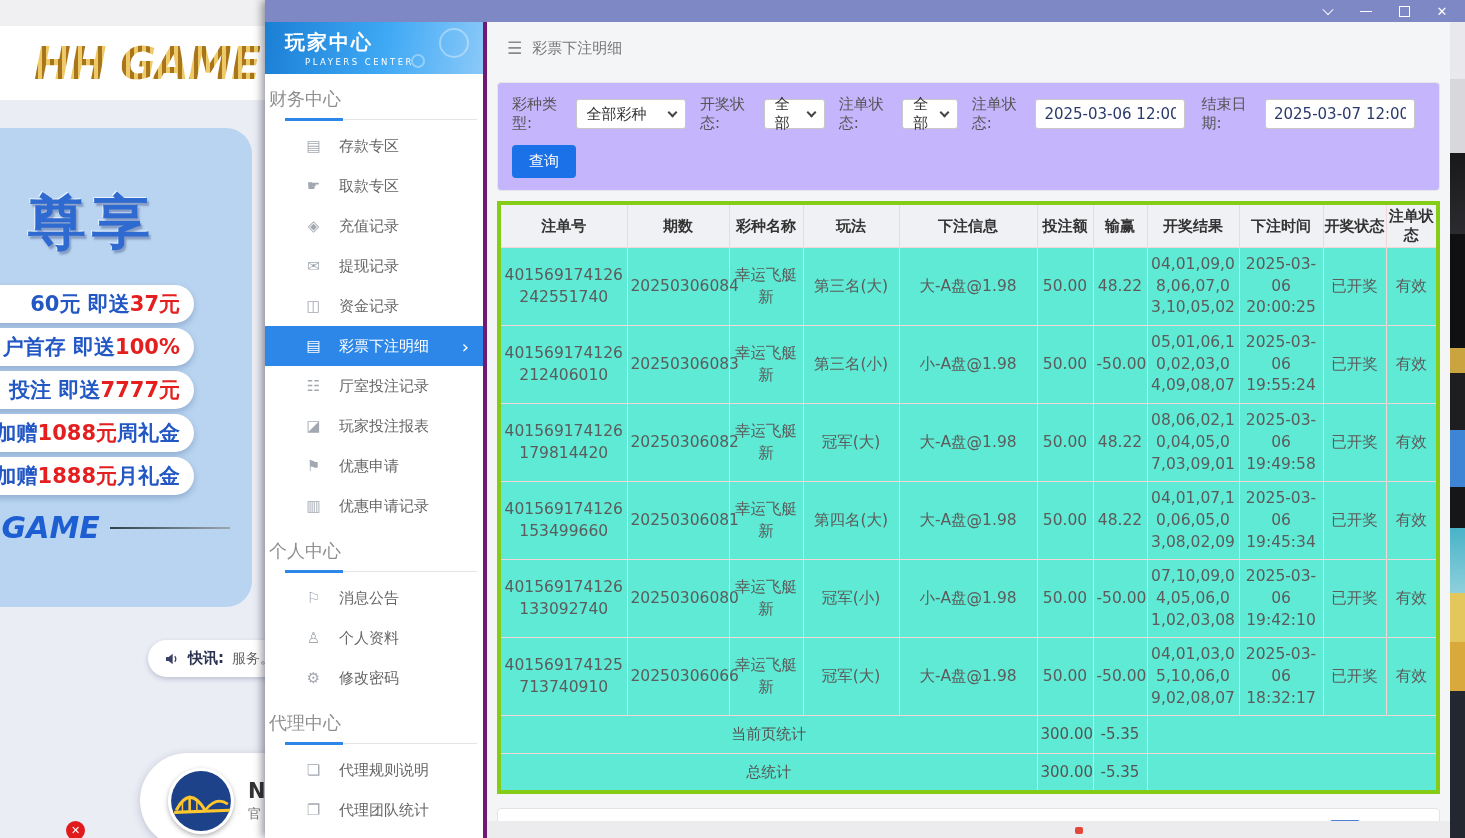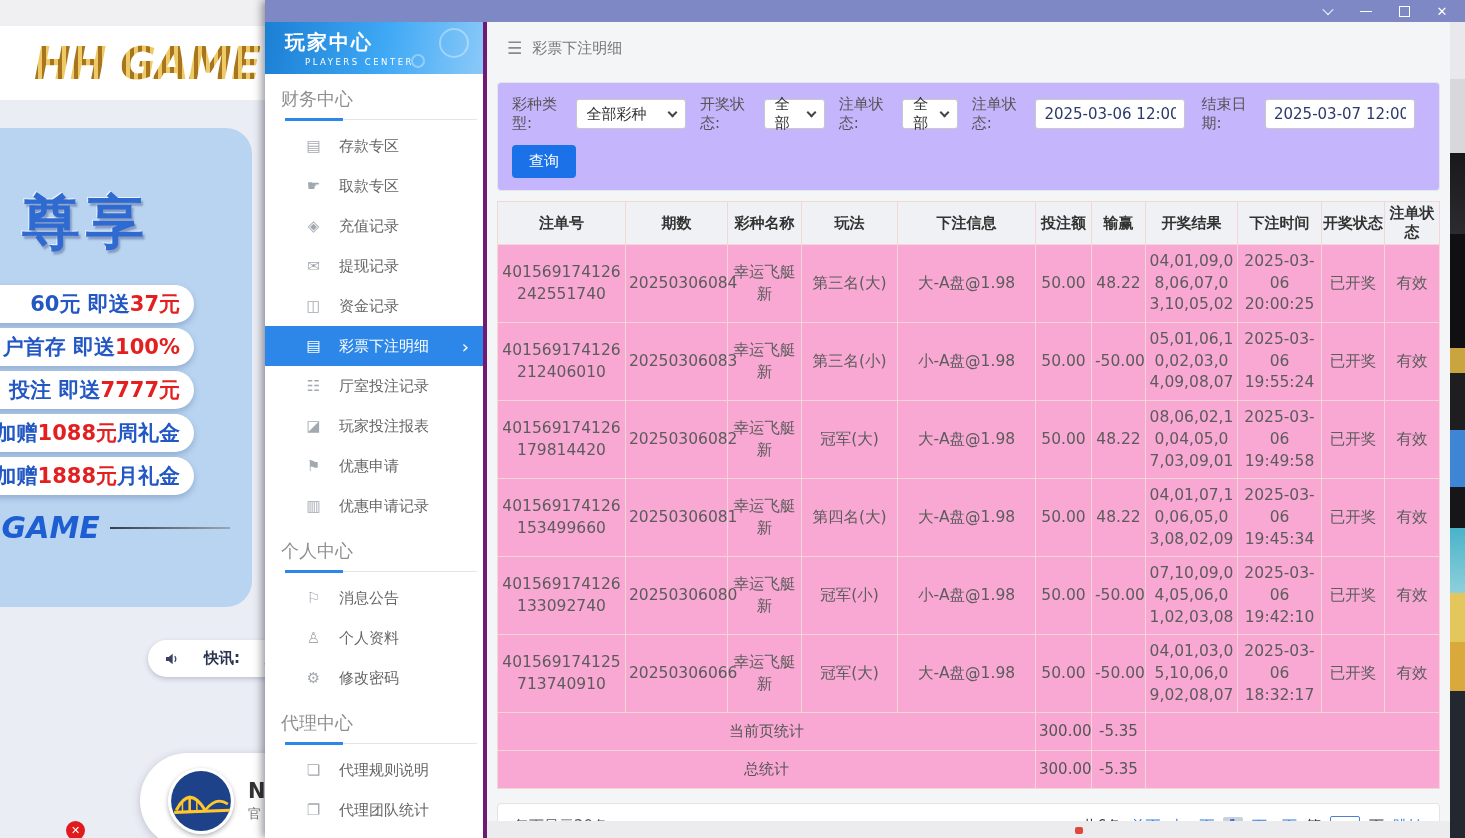--- a/index.html
+++ b/index.html
@@ -7,32 +7,32 @@
   body { font-family:"DejaVu Sans","Liberation Sans",sans-serif; }
   .screen { position:relative; width:1465px; height:838px; overflow:hidden; background:#ebedf5; }
 
   
   .bg-topstrip { position:absolute; left:0; top:0; width:100%; height:26px; background:#f0f0f2; }
   .bg-header { position:absolute; left:0; top:26px; width:100%; height:74px; background:#ffffff; display:flex; align-items:center; padding-left:34px; }
   .bg-logo { font-style:italic; font-weight:800; font-size:44px; letter-spacing:-1px;
              background:repeating-linear-gradient(90deg,#a8741c 0 4px,#edca66 4px 8px);
              -webkit-background-clip:text; background-clip:text; color:transparent; white-space:nowrap; }
   .promo-panel { position:absolute; left:-64px; top:128px; width:316px; height:479px; background:#b9d4f0; border-radius:26px; }
-  .promo-title { position:absolute; left:86px; top:56px; font-size:58px; font-weight:800; color:#2e6ad0;
+  .promo-title { position:absolute; left:92px; top:56px; font-size:58px; font-weight:800; color:#2e6ad0;
                  text-shadow:2px 3px 2px rgba(90,110,160,.55), -1px -1px 0 #eaf3ff; letter-spacing:6px; white-space:nowrap; }
   .pill { position:absolute; left:-18px; width:276px; height:38px; background:#fff; border-radius:22px;
           box-shadow:0 3px 6px rgba(70,100,150,.35); display:flex; align-items:center; justify-content:flex-end;
           padding-right:14px; font-weight:800; font-size:21px; white-space:nowrap; overflow:hidden; }
   .pill .pre,.pill .post { color:#2257c4; }
   .pill .hot { color:#e31f1f; }
   .promo-logo { position:absolute; left:30px; top:382px; display:flex; align-items:center; gap:10px;
                 color:#1d5fd2; font-style:italic; font-weight:800; font-size:30px; white-space:nowrap; }
   .promo-logo .dash { display:inline-block; width:120px; height:2px; background:linear-gradient(90deg,#30404f,#9aa6b0); }
   .marquee { position:absolute; left:148px; top:640px; width:210px; height:37px; background:#fff; border-radius:19px;
-             box-shadow:0 2px 5px rgba(80,90,120,.3); display:flex; align-items:center; gap:24px; padding-left:16px;
+             box-shadow:0 2px 5px rgba(80,90,120,.3); display:flex; align-items:center; gap:8px; padding-left:16px;
              font-size:14px; color:#666; white-space:nowrap; overflow:hidden;text-align:right; }
   .marquee b { color:#2b3350; font-size:15px; }
   .bottom-card { position:absolute; left:140px; top:753px; width:230px; height:95px; background:#fff; border-radius:48px;
                  box-shadow:0 2px 8px rgba(80,90,120,.3); display:flex; align-items:center; padding-left:28px; gap:14px; }
   .team-logo { width:66px; height:66px; border-radius:50%; box-shadow:0 2px 5px rgba(0,0,0,.3); flex:0 0 auto; }
   .bottom-card .txt b { font-size:21px; color:#333; display:block; }
   .bottom-card .txt span { font-size:13px; color:#777; }
   .close-bubble { position:absolute; left:66px; top:821px; width:19px; height:19px; border-radius:50%; background:#e11b1b;
                   color:#fff; font-size:11px; font-weight:bold; display:flex; align-items:center; justify-content:center; cursor:pointer; }
 
@@ -48,21 +48,21 @@
 
   
   .sidebar { width:222px; background:#fff; border-right:4px solid #701a75; overflow:hidden; }
   .sb-header { position:relative; height:52px; background:linear-gradient(100deg,#1b7fd4 0%,#3fa9f5 55%,#8bc9f8 100%); color:#fff; padding:7px 0 0 20px; overflow:hidden; }
   .sb-header .t { font-size:20px; font-weight:bold; letter-spacing:2px; }
   .sb-header .s { font-size:8.5px; letter-spacing:2.5px; margin-top:1px;padding-left:20px; }
   .sb-deco { position:absolute; right:12px; top:4px; width:64px; height:44px; opacity:.35; }
   .sb-deco i { position:absolute; border:2px solid #fff; border-radius:50%; }
   .sb-deco i:nth-child(1){ width:30px; height:30px; right:2px; top:2px; }
   .sb-deco i:nth-child(2){ width:14px; height:14px; left:4px; bottom:2px; }
-  .sec-title { color:#909090; font-size:18px; padding:13px 0 8px 16px; }
+  .sec-title { color:#909090; font-size:18px; padding:13px 0 8px 4px; }
   .sec-rule { height:1px; background:#e4e4e6; margin:0 6px 6px 20px; position:relative; }
   .sec-rule i { position:absolute; left:0; top:-1px; height:3px; width:58px; background:#2d87e9; }
   .mi { height:40px; display:flex; align-items:center; padding-left:40px; gap:17px; color:#666; font-size:15px; cursor:pointer; white-space:nowrap; }
   .mi .ic { width:17px; color:#a2a8b0; font-size:15px; text-align:center; font-style:normal; }
   .mi.active { background:#2d87e9; color:#fff; }
   .mi.active .ic { color:#fff; }
   .mi .arrow { margin-left:auto; margin-right:14px; font-size:18px; color:#fff; }
 
   
   .main { flex:1; background:#f4f5f7; position:relative; overflow:hidden; }
@@ -72,22 +72,22 @@
   .f-row { display:flex; align-items:center; gap:6px; font-size:15px; color:#555; flex-wrap:nowrap; }
   .fsel { position:relative; border:1px solid #c8c8c8; border-radius:3px; background:#fff; height:30px; display:flex; align-items:center;
           padding:0 26px 0 10px; color:#333; cursor:pointer; margin-right:8px; }
   .fsel .chev { position:absolute; right:9px; top:9px; width:7px; height:7px; border-right:2px solid #444; border-bottom:2px solid #444; transform:rotate(45deg); }
   .fsel.w1 { width:120px; } .fsel.w2 { width:64px; } .fsel.w3 { width:58px; }
   .fdate { width:150px; height:30px; border:1px solid #c8c8c8; border-radius:3px; font-size:15px; color:#2b3a6b;
            padding:0 8px; margin-right:10px; font-family:"DejaVu Sans","Liberation Sans",sans-serif; }
   .btn-search { margin-top:12px; background:#1b72e8; color:#fff; border:none; border-radius:4px; font-size:15px;
                 padding:7px 17px; cursor:pointer; font-family:inherit; }
 
-  table.bets { margin:10px 10px 0; width:calc(100% - 20px); border-collapse:collapse; background:#f9a8d4; table-layout:fixed;
-               border:1px solid #84cc16;padding-left:40px; }
+  table.bets { margin:10px 10px 0; width:calc(100% - 20px); border-collapse:collapse; background:#5eead4; table-layout:fixed;
+               border:4px solid #84cc16;padding-left:40px; }
   table.bets th, table.bets td { border:1px solid #f3d6d6; text-align:center; vertical-align:middle; }
   table.bets th { background:#f0f1f5; color:#333; font-size:15px; font-weight:bold; height:40px; padding:2px 1px; }
   table.bets td { color:#5c5c5c; font-size:15.5px; padding:6px 3px; line-height:1.4; }
   tr.data-row { height:76px;margin-left:26px; }
   td.brk { word-break:break-all; }
   tr.sum-row { height:38px; }
   tr.sum-row td { font-size:15px; color:#555; }
 
   .pager { margin:14px 10px 0; background:#fff; border:1px solid #e3e3e5; border-radius:4px; height:46px;
            display:flex; align-items:center; justify-content:space-between; padding:0 16px; font-size:15px; color:#555; }

